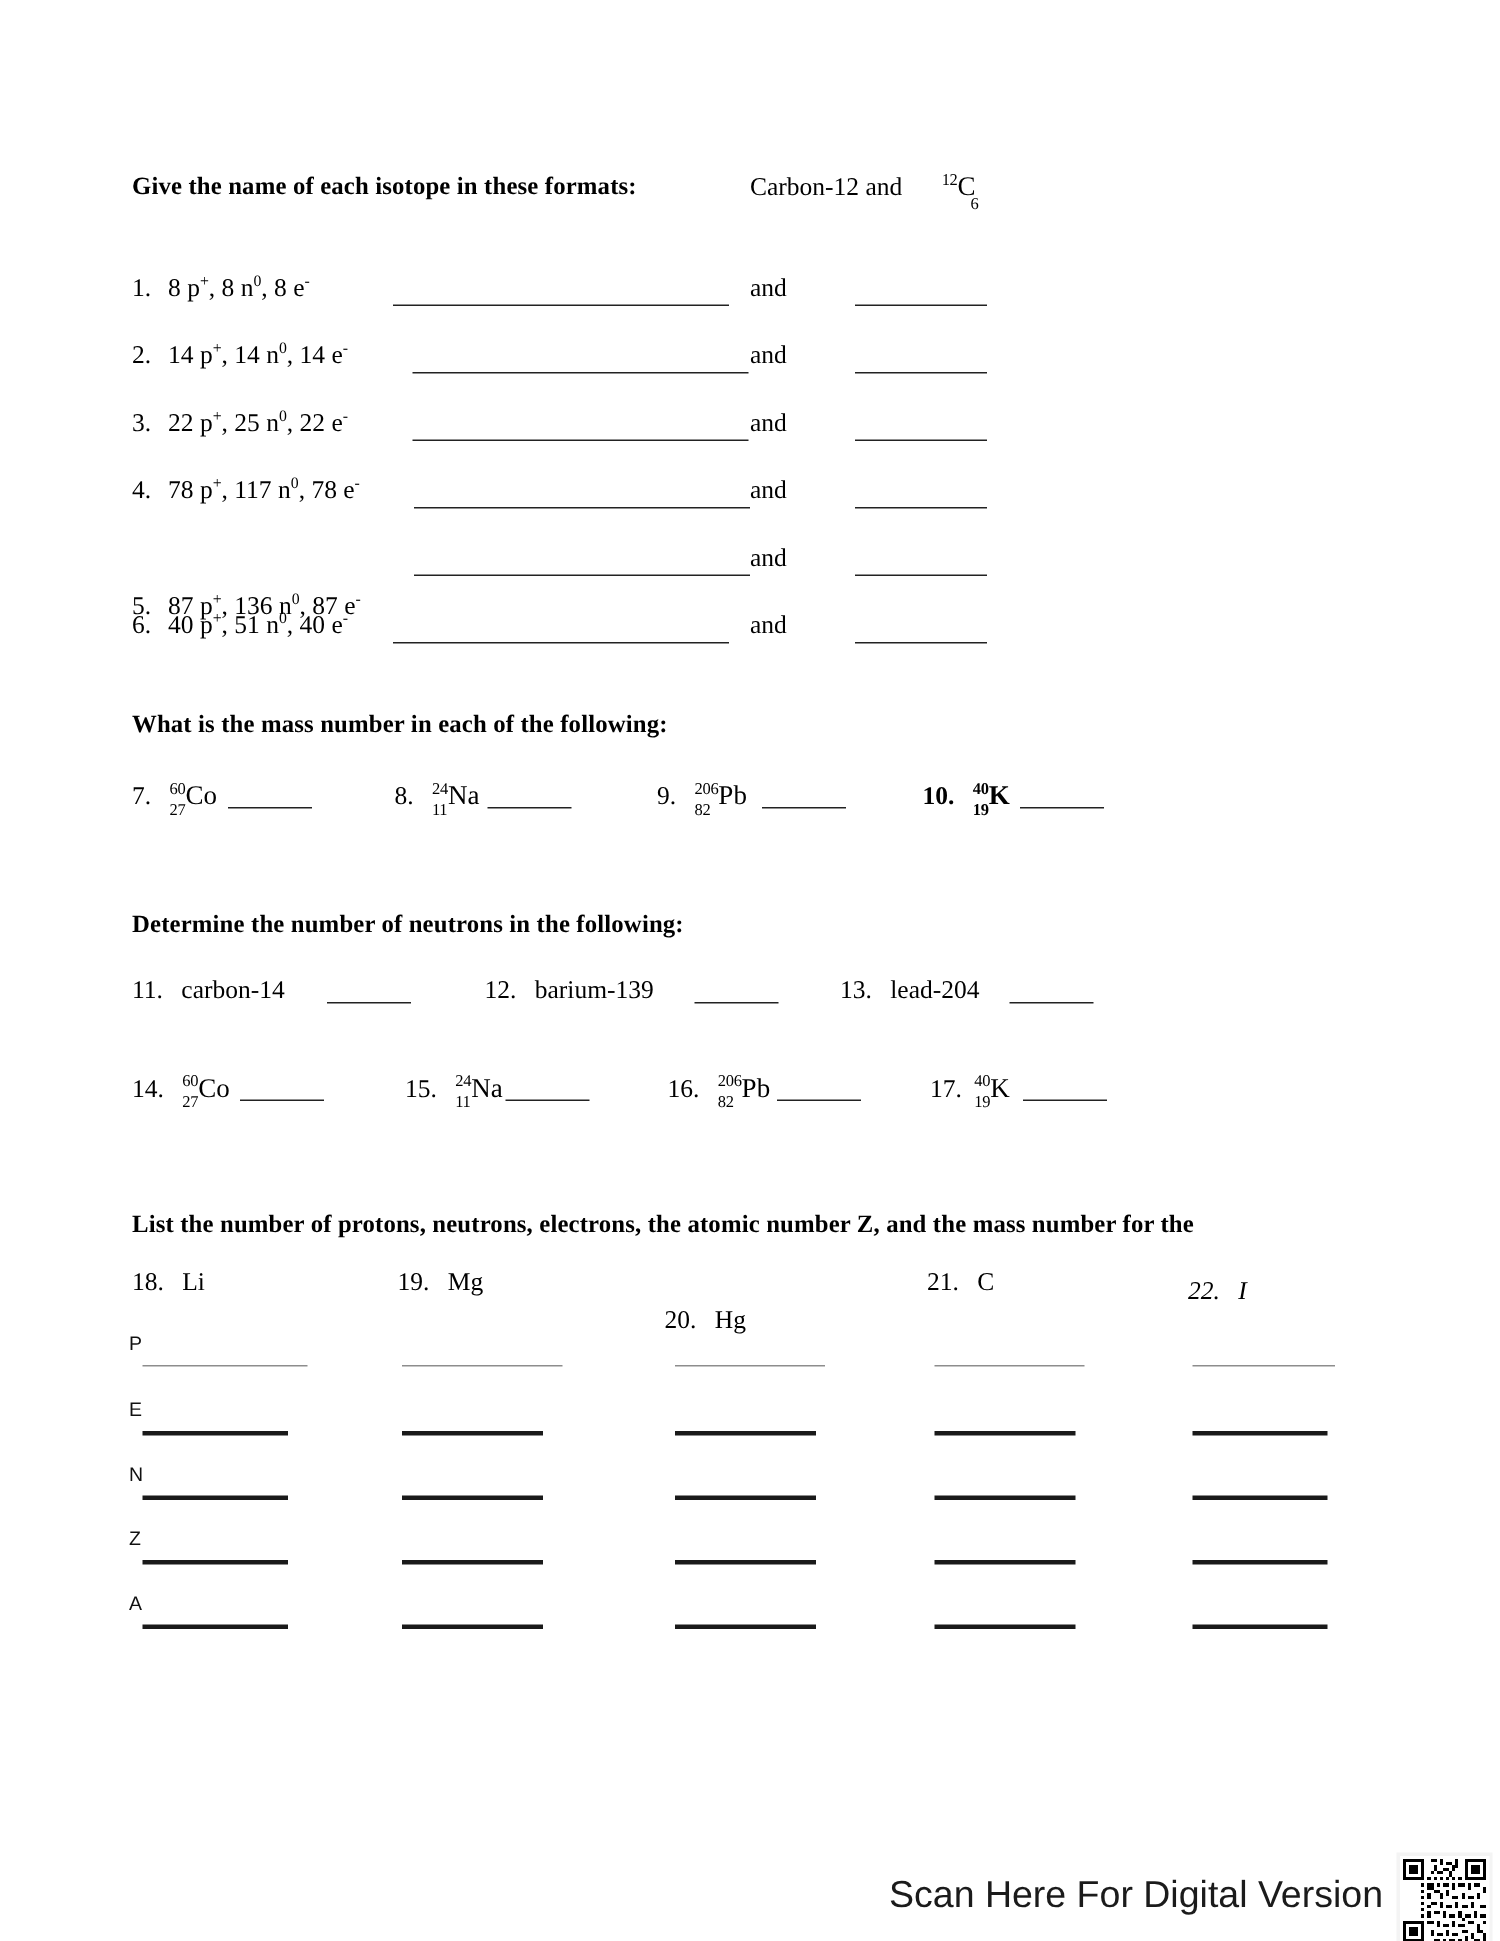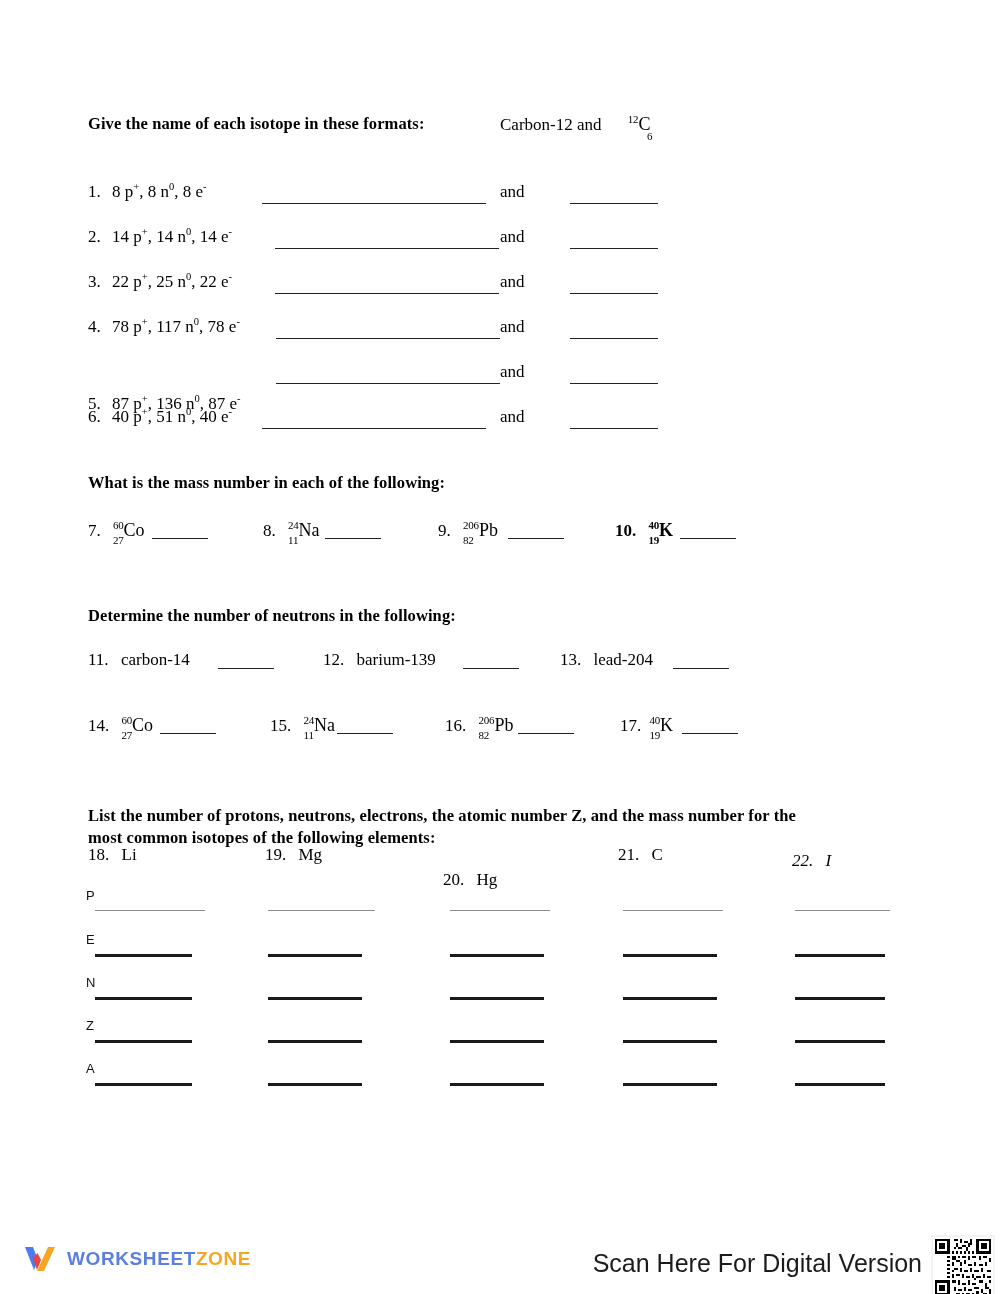--- a/index.html
+++ b/index.html
@@ -280,21 +280,20 @@
     <span>17.</span>
     <span class="nuclide" style="margin-left:4px;">
       <span class="mass">40</span><span class="sym">K</span>
       <span class="atomic">19</span>
     </span>
   </div>
   <div class="abs rule rule-mini" style="top:733px; left:682px;"></div>
 
   <div class="abs bold-head" style="top:805px; left:88px; width:800px; line-height:1.32;">
     <div>List the number of protons, neutrons, electrons, the atomic number Z, and the mass number for the</div>
-    <div>most common isotopes of the following elements:</div>
   </div>
 
   <div class="abs serif-item" style="top:845px; left:88px;">
     <span>18.</span>
     <span style="margin-left:8px;">Li</span>
   </div>
   <div class="abs serif-item" style="top:845px; left:265px;">
     <span>19.</span>
     <span style="margin-left:8px;">Mg</span>
   </div>
@@ -341,30 +340,20 @@
 
   <div class="abs gridlabel" style="top:1061px; left:86px;">A</div>
   <div class="grid-rule dark" style="top:1083px; left:95px;  width:97px;"></div>
   <div class="grid-rule dark" style="top:1083px; left:268px; width:94px;"></div>
   <div class="grid-rule dark" style="top:1083px; left:450px; width:94px;"></div>
   <div class="grid-rule dark" style="top:1083px; left:623px; width:94px;"></div>
   <div class="grid-rule dark" style="top:1083px; left:795px; width:90px;"></div>
 
   <div id="footer">
 
-    <div class="logo-wrap">
-      <svg width="36" height="30" viewBox="0 0 36 30">
-        <path d="M3 3 L12 26 L16 16 L11 3 Z" fill="#4a7cf0"></path>
-        <path d="M11 14 L15 26 L19 16 L15.5 9 Z" fill="#e8453c"></path>
-        <path d="M26 3 L33 3 L22 27 L15 27 Z" fill="#f5a623"></path>
-      </svg>
-      <div class="logo-text">
-        <span class="w">WORKSHEET</span><span class="z">ZONE</span>
-      </div>
-    </div>
 
     <div id="scan-text">Scan Here For Digital Version</div>
 
     <div id="qr">
       <svg viewBox="0 0 29 29" width="60" height="60" shape-rendering="crispEdges">
         <rect width="29" height="29" fill="#ffffff"></rect>
         <g fill="#000000">
 
           <rect x="1" y="1" width="7" height="1"></rect>
             <rect x="1" y="7" width="7" height="1"></rect>

